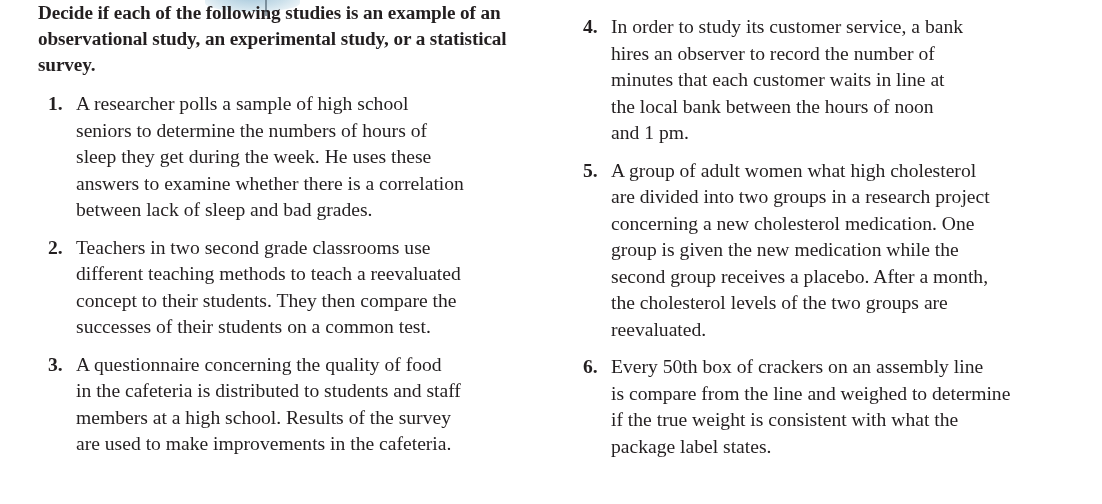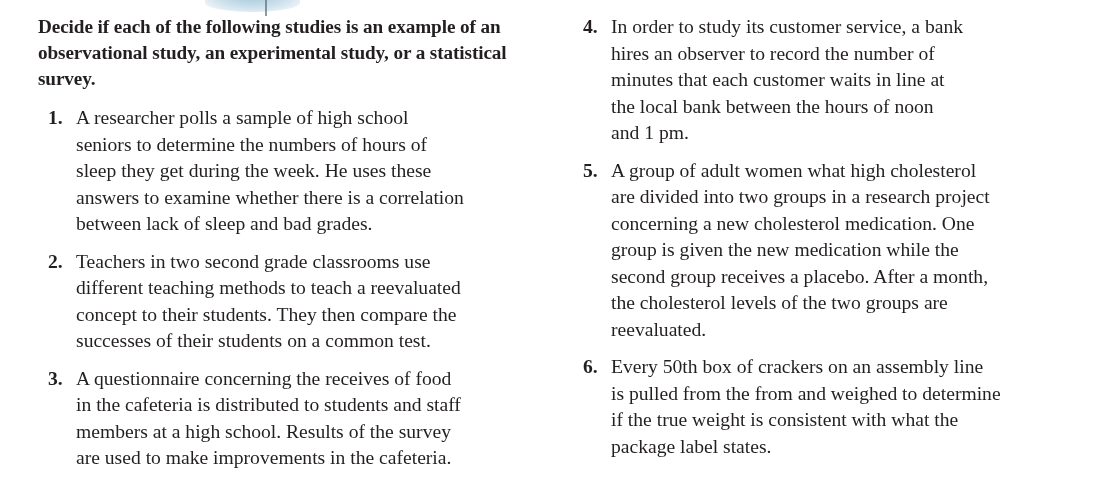--- a/index.html
+++ b/index.html
@@ -13,21 +13,21 @@
     position: absolute; left: 205px; top: -6px; width: 95px; height: 18px;
     border-radius: 0 0 50% 50%;
     background: radial-gradient(ellipse at 50% 0%, #9fc3d8 0%, #cfe2ec 55%, rgba(255,255,255,0) 100%);
   }
   .deco-line { position: absolute; left: 265px; top: 0; width: 2px; height: 16px; background: #5b6f7d; opacity: .7; }
   .col { position: absolute; top: 0; }
   .col-left { left: 38px; width: 520px; }
   .col-right { left: 583px; width: 500px; }
   .instructions {
     margin: 0; font-weight: bold; font-size: 19.2px; line-height: 26px;
-    padding-top: 14px; width: 480px; letter-spacing: -0.1px;
+    width: 480px; letter-spacing: -0.1px;
   }
   .item { display: flex; font-size: 19.6px; line-height: 26.5px; margin-bottom: 11px; }
   .col-left .item { padding-left: 10px; }
   .num { width: 28px; flex: 0 0 28px; font-weight: bold; }
   .txt { flex: 1; white-space: pre-line; }
   .col-left .list { margin-top: 13px; }
   .col-right .list { margin-top: 14px; }
 </style>
 </head>
 <body>
@@ -48,21 +48,21 @@
     </div>
     <div class="item">
       <span class="num">2.</span>
       <span class="txt">Teachers in two second grade classrooms use
 different teaching methods to teach a reevaluated
 concept to their students. They then compare the
 successes of their students on a common test.</span>
     </div>
     <div class="item">
       <span class="num">3.</span>
-      <span class="txt">A questionnaire concerning the receives of food
+      <span class="txt">A questionnaire concerning the quality of food
 in the cafeteria is distributed to students and staff
 members at a high school. Results of the survey
 are used to make improvements in the cafeteria.</span>
     </div>
   </div>
 </div>
 
 <div class="col col-right">
   <div class="list">
     <div class="item">
@@ -79,18 +79,18 @@
 are divided into two groups in a research project
 concerning a new cholesterol medication. One
 group is given the new medication while the
 second group receives a placebo. After a month,
 the cholesterol levels of the two groups are
 reevaluated.</span>
     </div>
     <div class="item">
       <span class="num">6.</span>
       <span class="txt">Every 50th box of crackers on an assembly line
-is pulled from the from and weighed to determine
+is compare from the line and weighed to determine
 if the true weight is consistent with what the
 package label states.</span>
     </div>
   </div>
 </div>
 
 </body></html>

